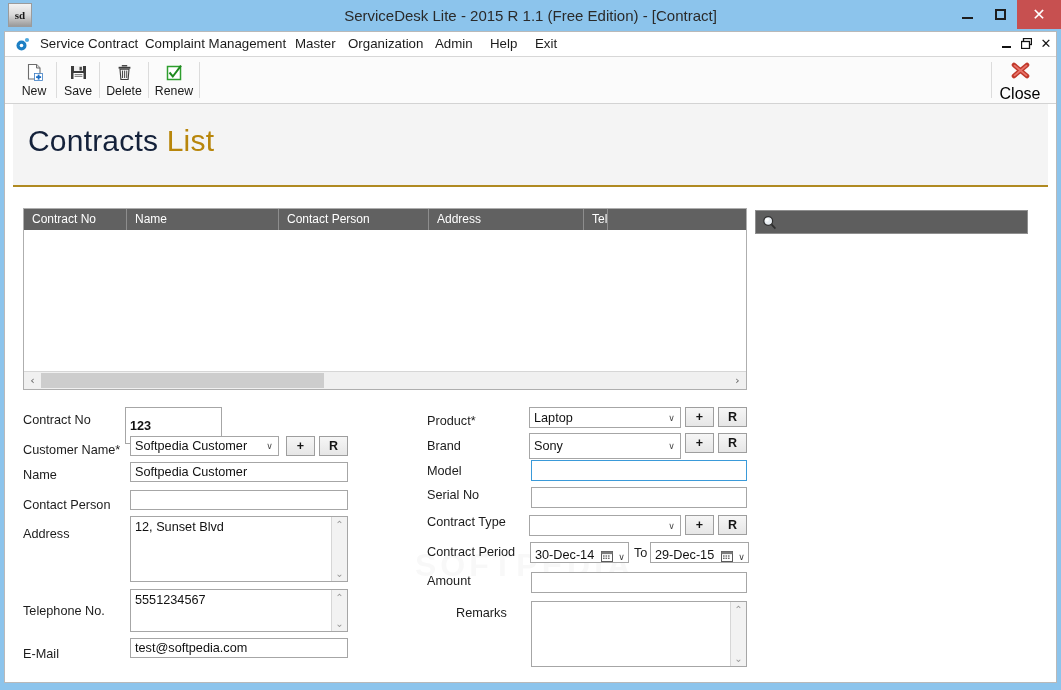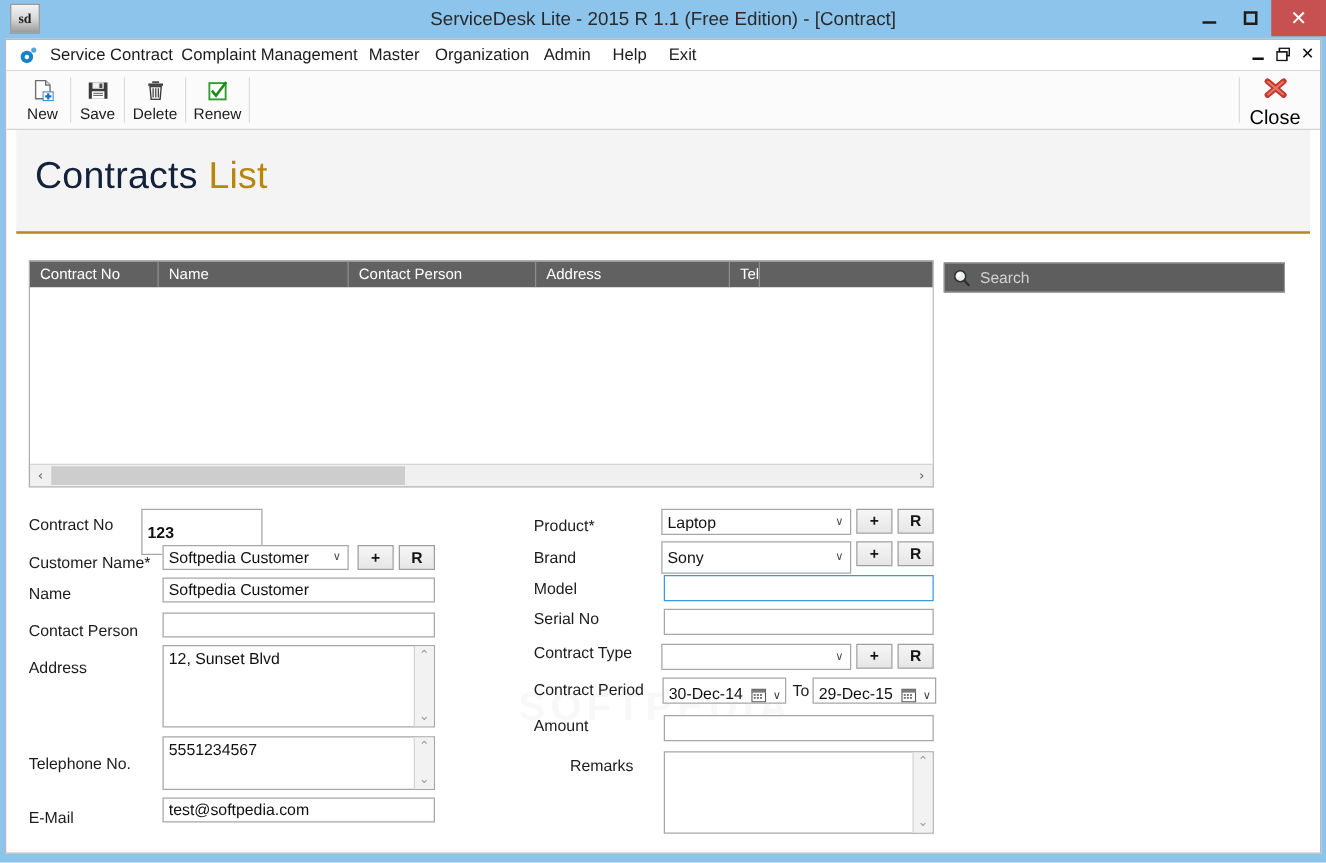--- a/index.html
+++ b/index.html
@@ -397,25 +397,24 @@
     </div>
 
     <div id="search-box">
       <span id="search-icon">
         <svg width="15" height="15" viewBox="0 0 15 15">
           <circle cx="6.2" cy="6" r="4.4" fill="#e9eef3" stroke="#2e2e2e" stroke-width="1.2"></circle>
           <circle cx="5" cy="4.8" r="1.9" fill="#ffffff" opacity="0.85"></circle>
           <line x1="9.5" y1="9.4" x2="13.4" y2="13.6" stroke="#2e2e2e" stroke-width="1.7"></line>
         </svg>
       </span>
-      <input id="search-input" type="text" placeholder="Search" style="">
     </div>
 
     <div class="flabel" style="left:18px; top:381px;">Contract No</div>
-    <input class="ftext bold" style="left: 108px; top: 375px; width: 97px; height: 37px;" type="text" value="123">
+    <input class="ftext bold" style="left: 120px; top: 375px; width: 97px; height: 37px;" type="text" value="123">
 
     <div class="flabel" style="left:18px; top:411px;">Customer Name*</div>
     <div class="fcombo" style="left:125px; top:404px; width:149px; height:20px;">
       <span class="cval">Softpedia Customer</span>
       <span class="carrow">∨</span>
     </div>
     <div class="fbtn" style="left:281px; top:404px;">+</div>
     <div class="fbtn" style="left:314px; top:404px;">R</div>
 
     <div class="flabel" style="left:18px; top:436px;">Name</div>

